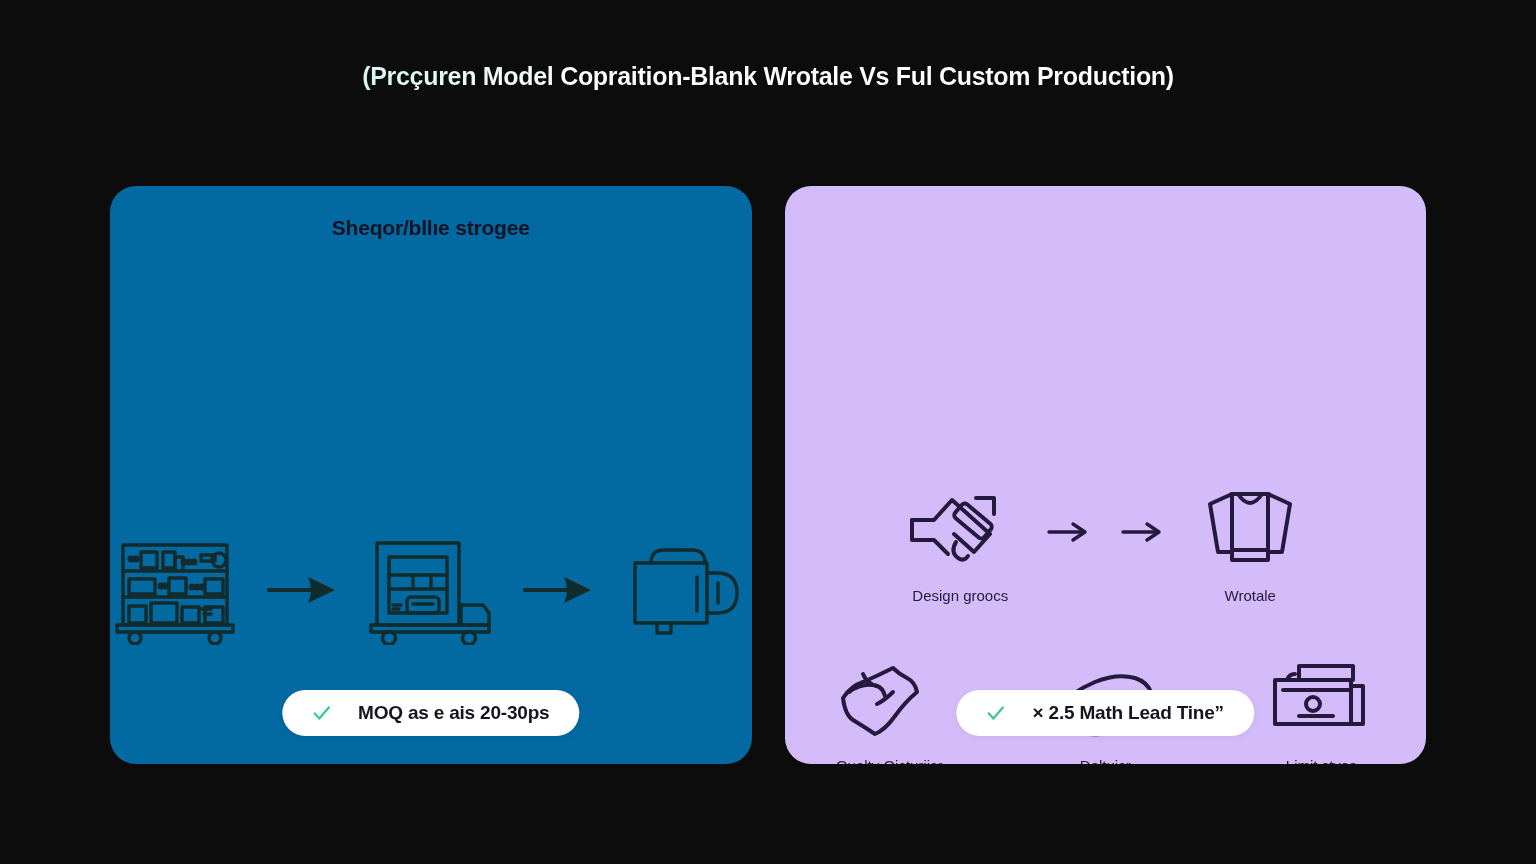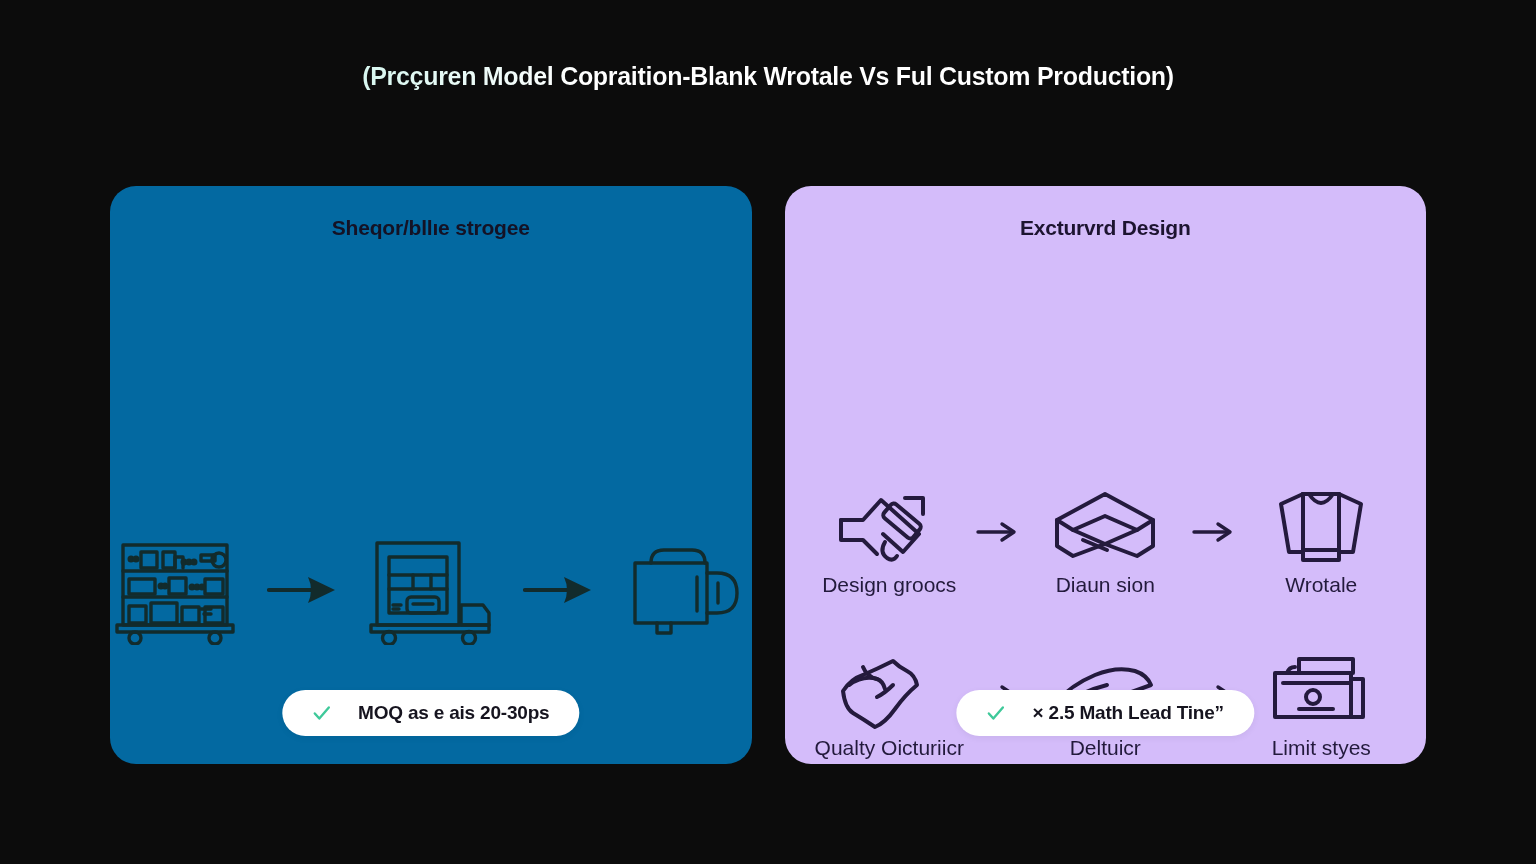--- a/index.html
+++ b/index.html
@@ -98,22 +98,22 @@
     justify-content: center;
   }
   .cell {
     width: 142px;
     display: flex;
     flex-direction: column;
     align-items: center;
   }
   .cell .ic { width: 112px; height: 84px; display: block; }
   .cell-label {
-    margin-top: 3px;
-    font-size: 21px;
+    margin-top: 17px;
+    font-size: 15px;
     color: #231a3c;
     text-align: center;
     white-space: nowrap;
   }
   .arrow-sm-wrap {
     width: 74px;
     display: flex;
     align-items: center;
     justify-content: center;
     padding-top: 34px;
@@ -243,21 +243,20 @@
           <svg class="pill-check" viewBox="0 0 19 19" fill="none">
             <path d="M2.5 9.5 L7 14.5 L16.5 3.5" stroke="#3fc99a" stroke-width="2.4" stroke-linecap="round" stroke-linejoin="round"></path>
           </svg>
         </span>
         <span class="pill-text">MOQ as e ais 20-30ps</span>
       </div>
     </div>
 
     <div class="card purple">
 
-      <div class="card-title">Excturvrd Design</div>
 
       <div class="grid-right">
 
         <div class="grid-row">
 
           <div class="cell">
             <span>
               <svg class="ic" viewBox="0 0 112 84" fill="none" stroke="#241a3d" stroke-width="4" stroke-linecap="round" stroke-linejoin="round">
                 <path d="M8 34 h22 L48 14 L86 48 L70 66 L50 48"></path>
                 <path d="M8 34 v20 h22 l14 14"></path>
@@ -269,31 +268,20 @@
             <span class="cell-label">Design groocs</span>
           </div>
 
           <div class="arrow-sm-wrap">
             <svg class="arrow-sm" viewBox="0 0 44 24" fill="none" stroke="#241a3d" stroke-width="3.4" stroke-linecap="round" stroke-linejoin="round">
               <line x1="3" y1="12" x2="36" y2="12"></line>
               <path d="M27 4 L39 12 L27 20"></path>
             </svg>
           </div>
 
-          <div class="cell">
-            <span>
-              <svg class="ic" viewBox="0 0 112 84" fill="none" stroke="#241a3d" stroke-width="4" stroke-linecap="round" stroke-linejoin="round">
-                <path d="M56 8 L104 34 L88 44 L56 30 L24 44 L8 34 Z"></path>
-                <path d="M8 34 v26 l16 10 L56 58 L88 70 L104 60 V34"></path>
-                <path d="M24 44 L56 58 L88 44"></path>
-                <line x1="34" y1="54" x2="58" y2="64"></line>
-              </svg>
-            </span>
-            <span class="cell-label">Diaun sion</span>
-          </div>
 
           <div class="arrow-sm-wrap">
             <svg class="arrow-sm" viewBox="0 0 44 24" fill="none" stroke="#241a3d" stroke-width="3.4" stroke-linecap="round" stroke-linejoin="round">
               <line x1="3" y1="12" x2="36" y2="12"></line>
               <path d="M27 4 L39 12 L27 20"></path>
             </svg>
           </div>
 
           <div class="cell">
             <span>

